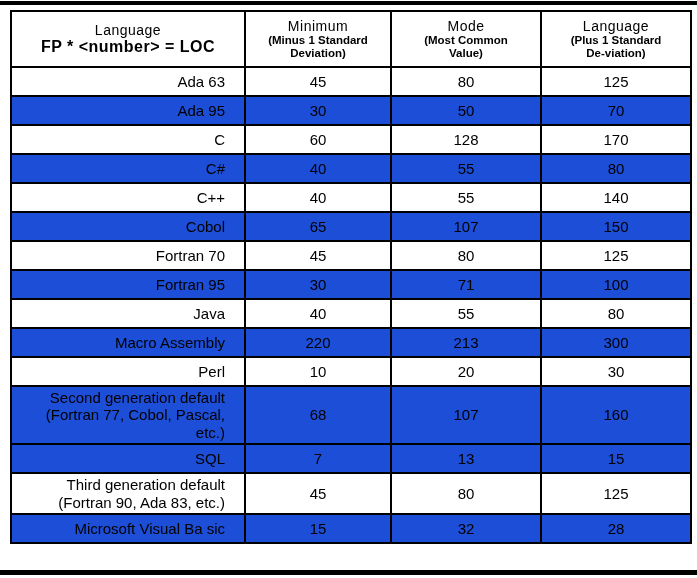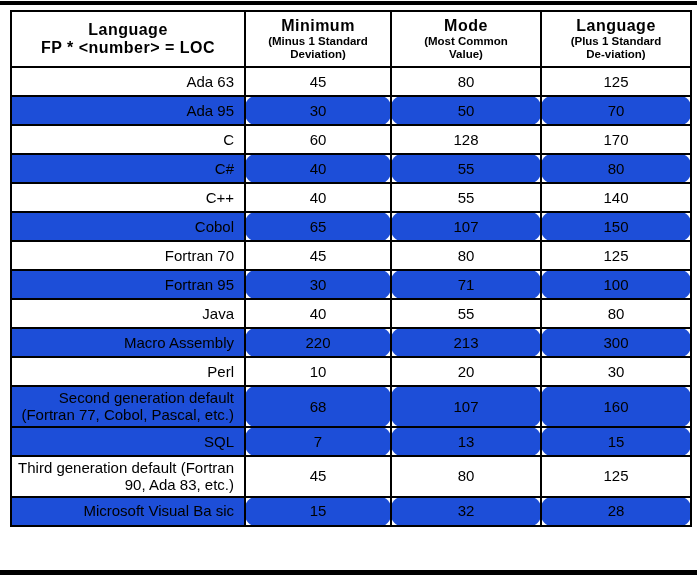--- a/index.html
+++ b/index.html
@@ -28,22 +28,22 @@
   }
   
   .fp-table thead tr{height:56px;}
   .fp-table th{
     vertical-align:middle;
     text-align:center;
     background:#ffffff;
     font-weight:bold;
   }
   .h-label{
-    font-size:16px;
-    font-weight:bold;
+    font-size:14px;
+    font-weight:normal;
     letter-spacing:0.5px;
     line-height:1.15;
   }
   .h-sub{
     font-size:11.5px;
     font-weight:bold;
     line-height:1.15;
     padding:0 18px;
   }
   .h-sub-lg{
@@ -52,26 +52,25 @@
   }
   
   .fp-table tbody tr{height:29px;}
   .fp-table td{
     font-size:15px;
     vertical-align:middle;
     line-height:1.16;
   }
   td.td-lang{
     text-align:right;
-    padding:2px 10px 2px 4px;
+    padding:2px 19px 2px 4px;
   }
   td.td-num{
     text-align:center;
     padding:2px 2px;
-    border-radius:11px;
   }
   tr.shaded td{background:#1d4ed8;}
   tr.plain td{background:#ffffff;}
 </style>
 </head>
 <body>
 
 <div class="page">
   <div class="rule rule-top"></div>
 

